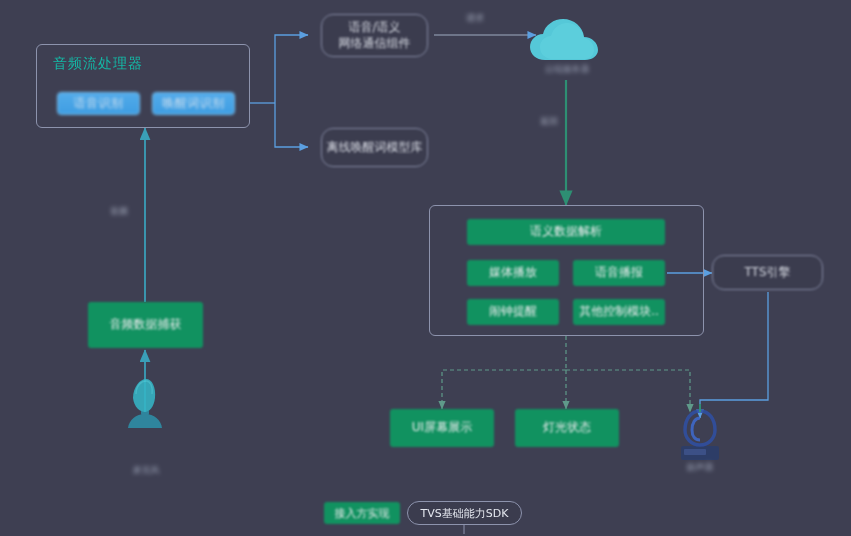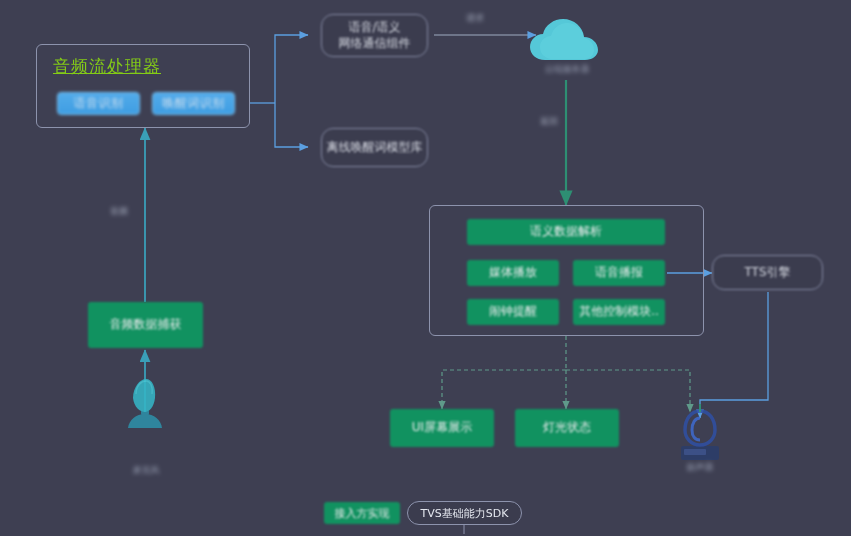--- a/index.html
+++ b/index.html
@@ -71,24 +71,23 @@
   .blurred-soft {
     filter: blur(1.15px);
     opacity: .9;
   }
   .blurred-hard {
     filter: blur(2.1px);
     opacity: .8;
   }
   .panel-title {
     position: absolute;
-    color: #84cc16;
-    font-size: 17px;
+    color: #14b8a6;
+    font-size: 14px;
     letter-spacing: 1px;
-    text-decoration: underline;
   }
   .edge-label {
     position: absolute;
     font-size: 9px;
     color: #b9c0d2;
     white-space: nowrap;
   }
   .icon-label {
     position: absolute;
     font-size: 9px;

